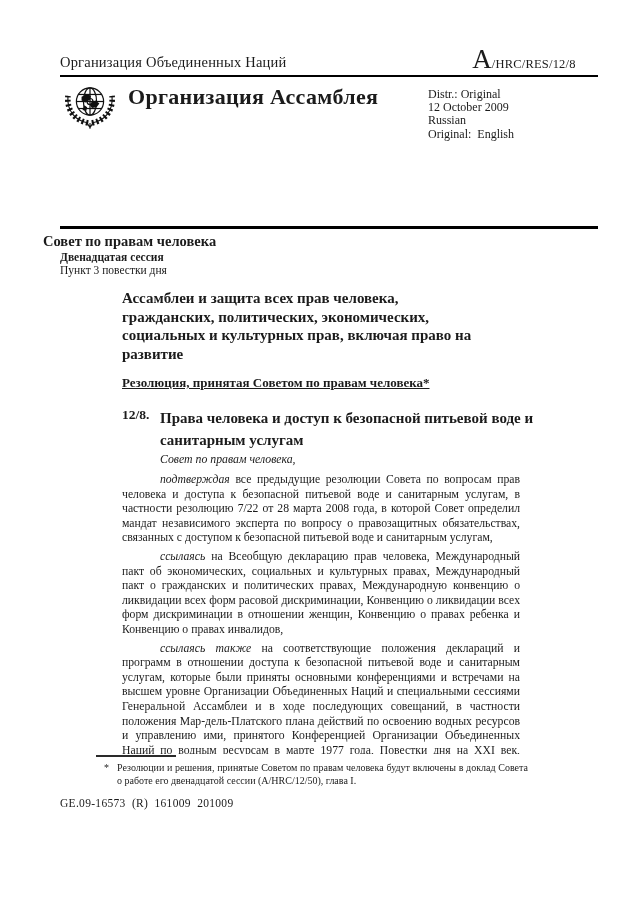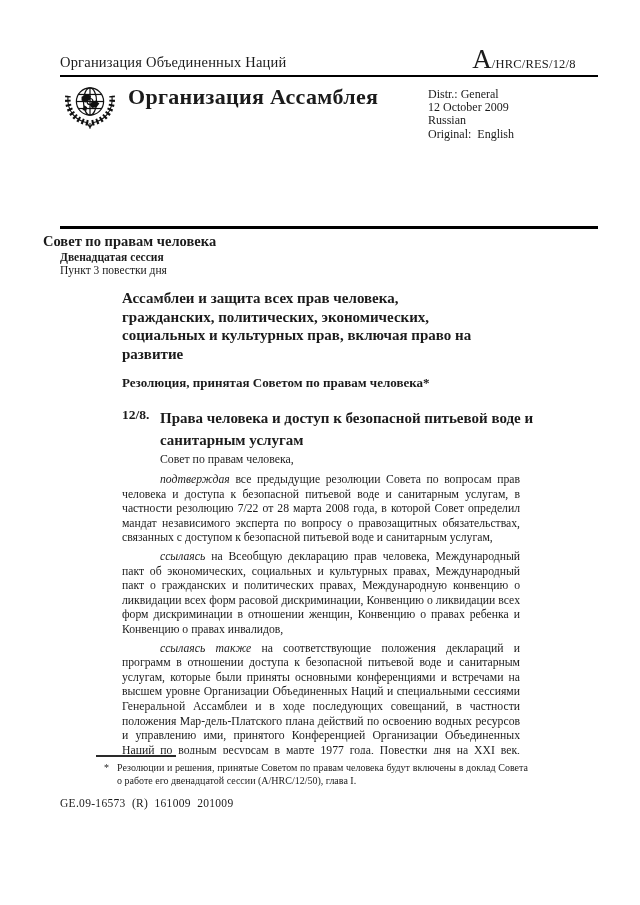--- a/index.html
+++ b/index.html
@@ -54,32 +54,32 @@
     font-size:11.5px;
   }
 
   
   .document-title {
     position:absolute; left:122px; top:289px; width:368px;
     font-size:15px; font-weight:bold; line-height:18.5px;
   }
   .resolution-label {
     position:absolute; left:122px; top:375px;
-    font-size:13px; font-weight:bold;
+    font-size:13px; font-weight:bold;text-decoration:underline;
   }
   .resolution-heading-row {
     position:absolute; left:122px; top:407px; width:420px;
     display:flex; align-items:flex-start;justify-content:flex-end;
   }
   .res-number { flex:0 0 38px; font-size:13.5px; font-weight:bold; }
   .res-heading { width:382px; font-size:15px; font-weight:bold; line-height:22px; }
 
   .salutation {
     position:absolute; left:160px; top:452px;
-    font-size:11.8px; 
+    font-size:11.8px; font-style:italic;
   }
 
   
   .body-text {
     position:absolute; left:122px; top:473px; width:398px; height:281px;
     overflow:hidden;
     font-size:11.7px; line-height:14.6px; text-align:justify;
   }
   .body-text p { margin:0 0 4px 0; text-indent:38px; }
   .lead { font-style:italic; }
@@ -132,21 +132,21 @@
         <path d="M34 45 C48 42 57 32 55.5 16" stroke-width="1.2"></path>
         <path d="M34 45 C48 42 57 32 55.5 16" stroke-width="6" stroke-dasharray="2.2 2.6"></path>
         <path d="M29 45 l3 5 m3 -5 l-3 5 m0 -5 v6" stroke-width="1.2"></path>
       </g>
     </svg>
   </div>
 
   <div class="assembly-title">Организация Ассамблея</div>
 
   <div class="distr-block">
-    <div>Distr.: General</div>
+    <div>Distr.: Original</div>
     <div>12 October 2009</div>
     <div>Russian</div>
     <div>Original:&nbsp; English</div>
   </div>
 
   <div class="rule-mid"></div>
   <div class="council-heading">Совет по правам человека</div>
   <div class="session-line">Двенадцатая сессия</div>
   <div class="agenda-line">Пункт 3 повестки дня</div>
 

